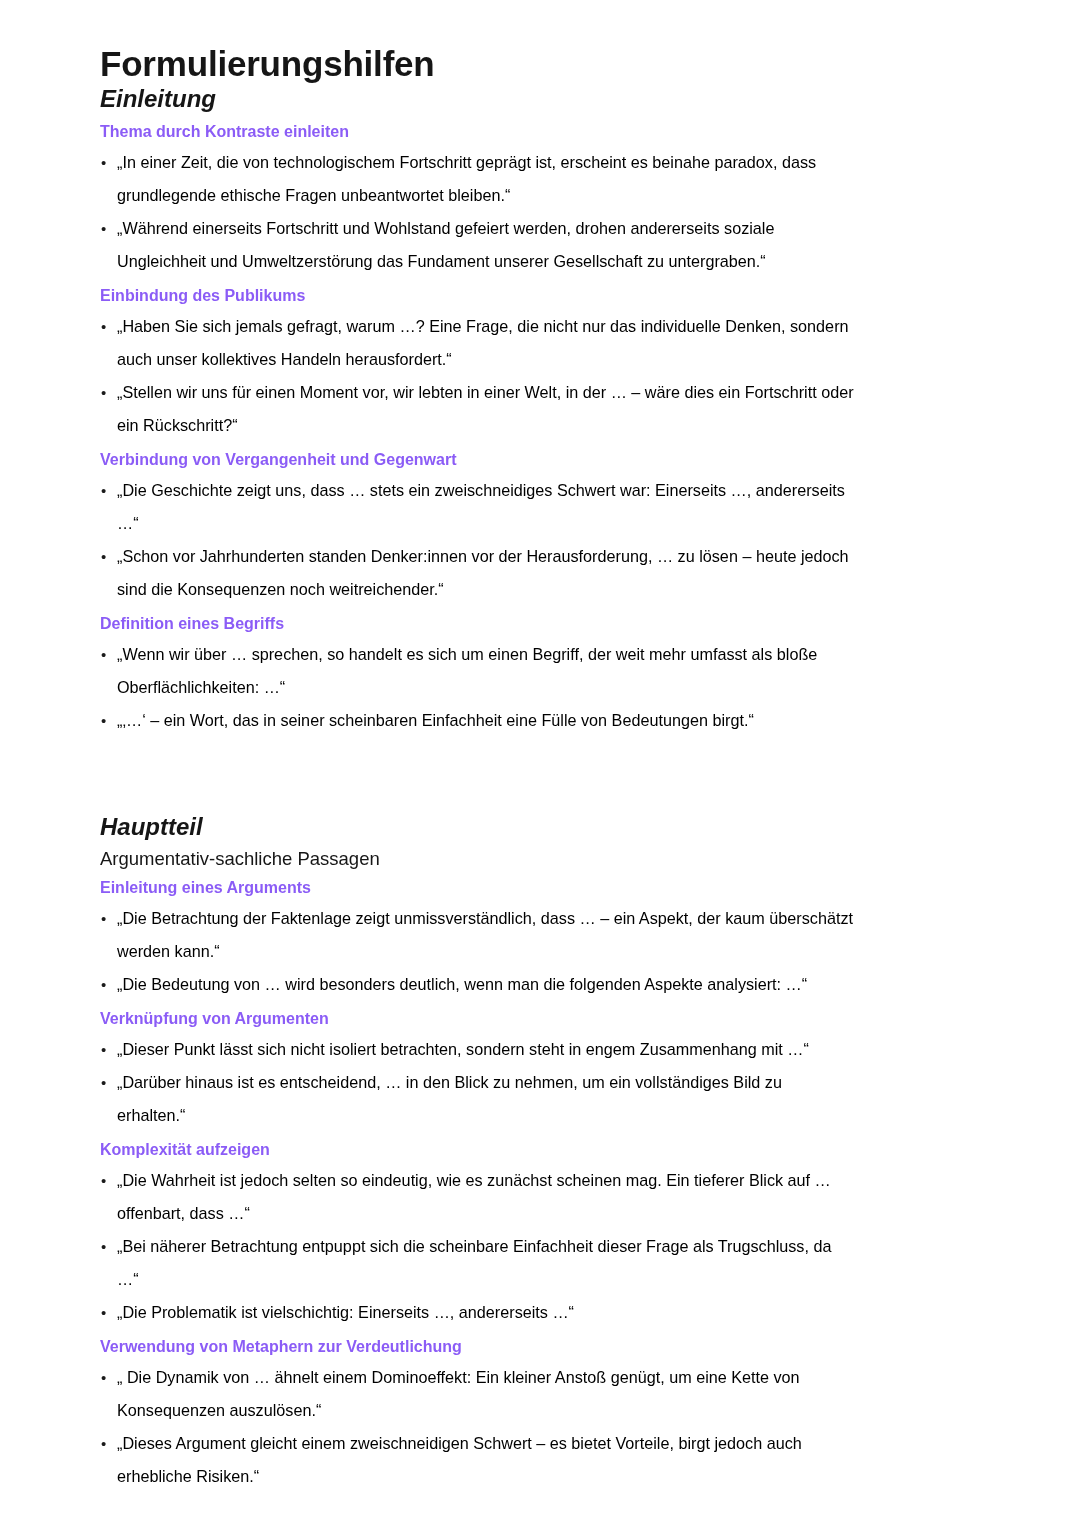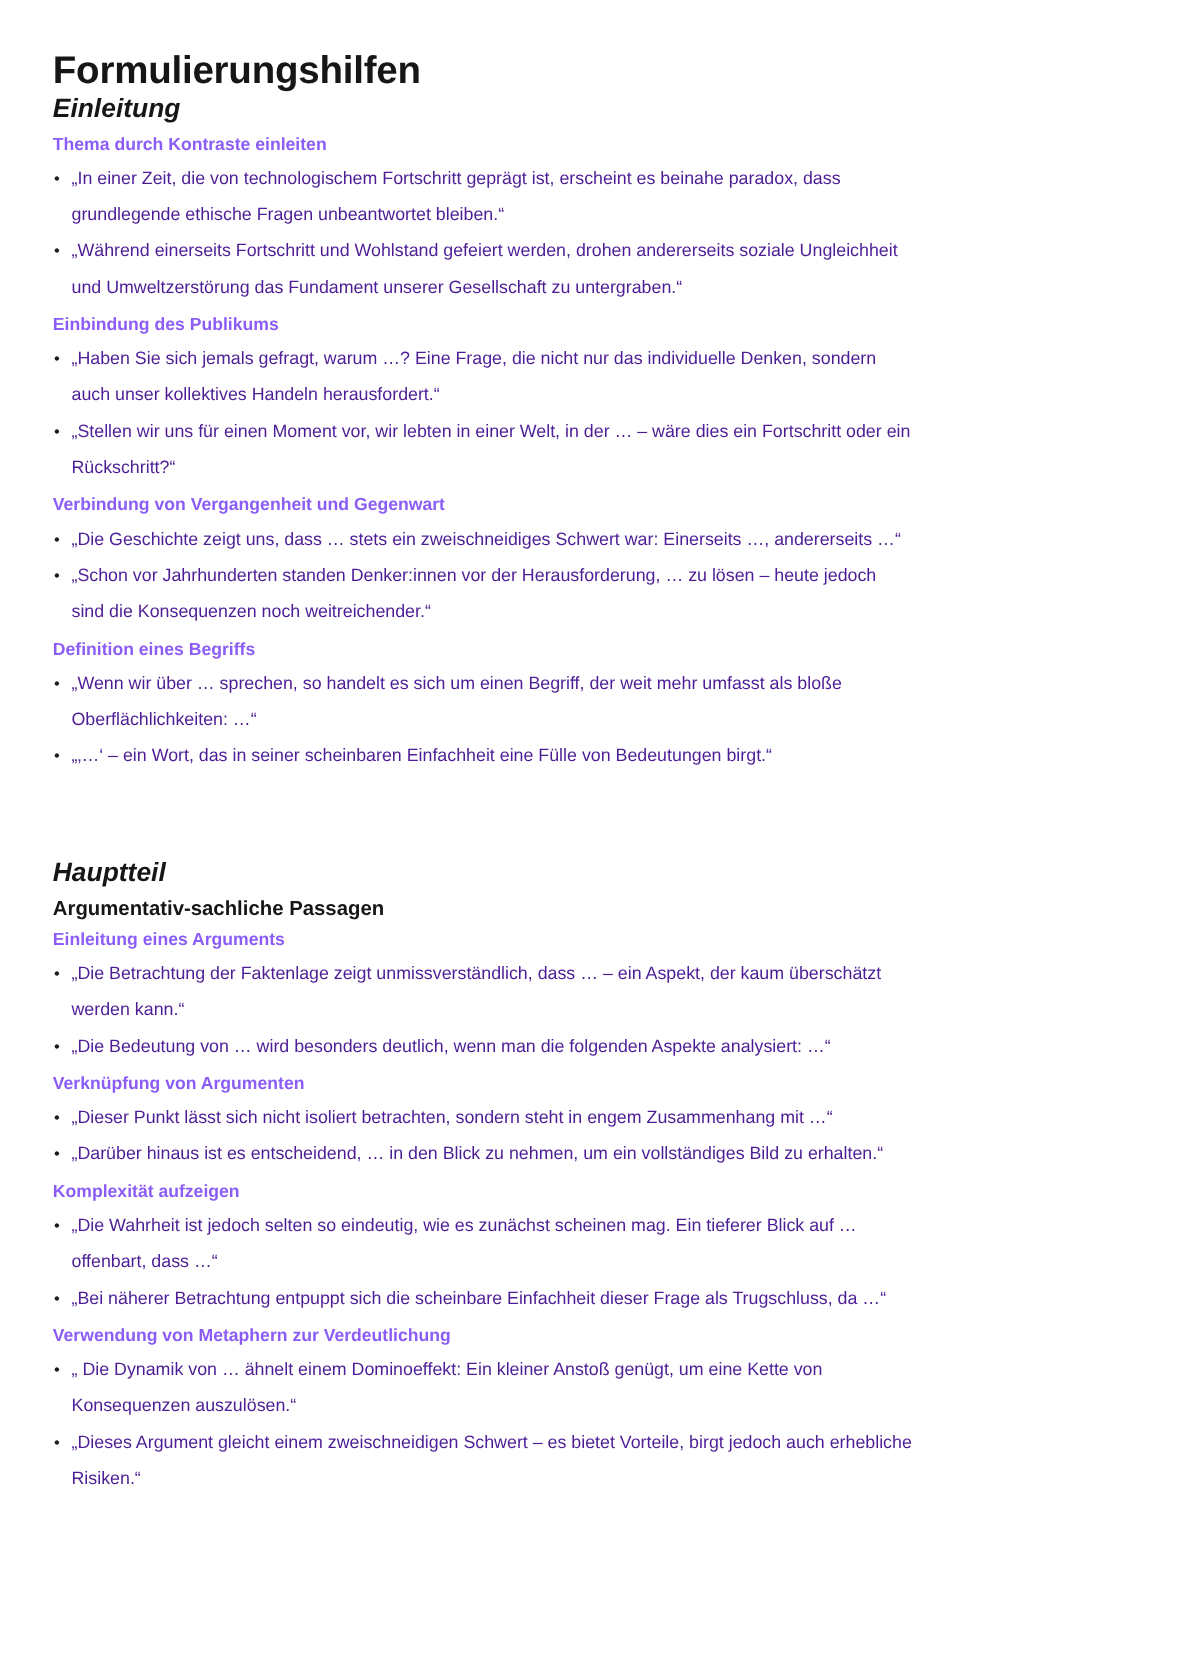--- a/index.html
+++ b/index.html
@@ -14,22 +14,23 @@
     overflow: hidden;
     font-family: "Liberation Sans", sans-serif;
     color: #1b1b1b;
     -webkit-font-smoothing: antialiased;
   }
   .page {
     position: relative;
     width: 888px;
     min-height: 1527px;
     box-sizing: border-box;
-    padding: 44px 58px 0 48px;
+    padding: 44px 58px 0 76px;
     background: #ffffff;
+    margin-left: 24px;
   }
 
   
   .doc-title {
     font-size: 35px;
     font-weight: bold;
     line-height: 1.12;
     letter-spacing: -0.2px;
     margin: 0 0 2px 0;
     color: #161616;
@@ -40,21 +41,21 @@
     line-height: 1.18;
     margin: 0 0 7px 0;
     color: #161616;
     font-style: italic;
   }
   .section-title.spaced {
     margin-top: 76px;
   }
   .sub-title {
     font-size: 18.5px;
-    font-weight: bold;
+    font-weight: normal;
     line-height: 1.2;
     margin: 6px 0 5px 0;
     color: #161616;
   }
   .group-title {
     font-size: 16px;
     font-weight: bold;
     line-height: 1.25;
     margin: 8px 0 4px 0;
     color: #8b5cf6;
@@ -65,21 +66,21 @@
     list-style: none;
     margin: 0 0 2px 0;
     padding: 0;
   }
   ul.bullets li {
     position: relative;
     font-size: 16.2px;
     line-height: 33px;
     padding-left: 17px;
     margin: 0;
-    color: #4c1d95;
+    color: #000000;
     max-width: 976px;
   }
   ul.bullets li::before {
     content: "\2022";
     position: absolute;
     left: 1px;
     top: 0;
     font-size: 15px;
     line-height: 33px;
     color: #1b1b1b;
@@ -149,20 +150,21 @@
         <li>„Dieser Punkt lässt sich nicht isoliert betrachten, sondern steht in engem Zusammenhang mit …“</li>
         <li>„Darüber hinaus ist es entscheidend, … in den Blick zu nehmen, um ein vollständiges Bild zu erhalten.“</li>
       </ul>
     </div>
 
     <div class="block">
       <h4 class="group-title">Komplexität aufzeigen</h4>
       <ul class="bullets">
         <li>„Die Wahrheit ist jedoch selten so eindeutig, wie es zunächst scheinen mag. Ein tieferer Blick auf … offenbart, dass …“</li>
         <li>„Bei näherer Betrachtung entpuppt sich die scheinbare Einfachheit dieser Frage als Trugschluss, da …“</li>
+        <li>„Die Problematik ist vielschichtig: Einerseits …, andererseits …“</li>
       </ul>
     </div>
 
     <div class="block">
       <h4 class="group-title">Verwendung von Metaphern zur Verdeutlichung</h4>
       <ul class="bullets">
         <li>„ Die Dynamik von … ähnelt einem Dominoeffekt: Ein kleiner Anstoß genügt, um eine Kette von Konsequenzen auszulösen.“</li>
         <li>„Dieses Argument gleicht einem zweischneidigen Schwert – es bietet Vorteile, birgt jedoch auch erhebliche Risiken.“</li>
       </ul>
     </div>

